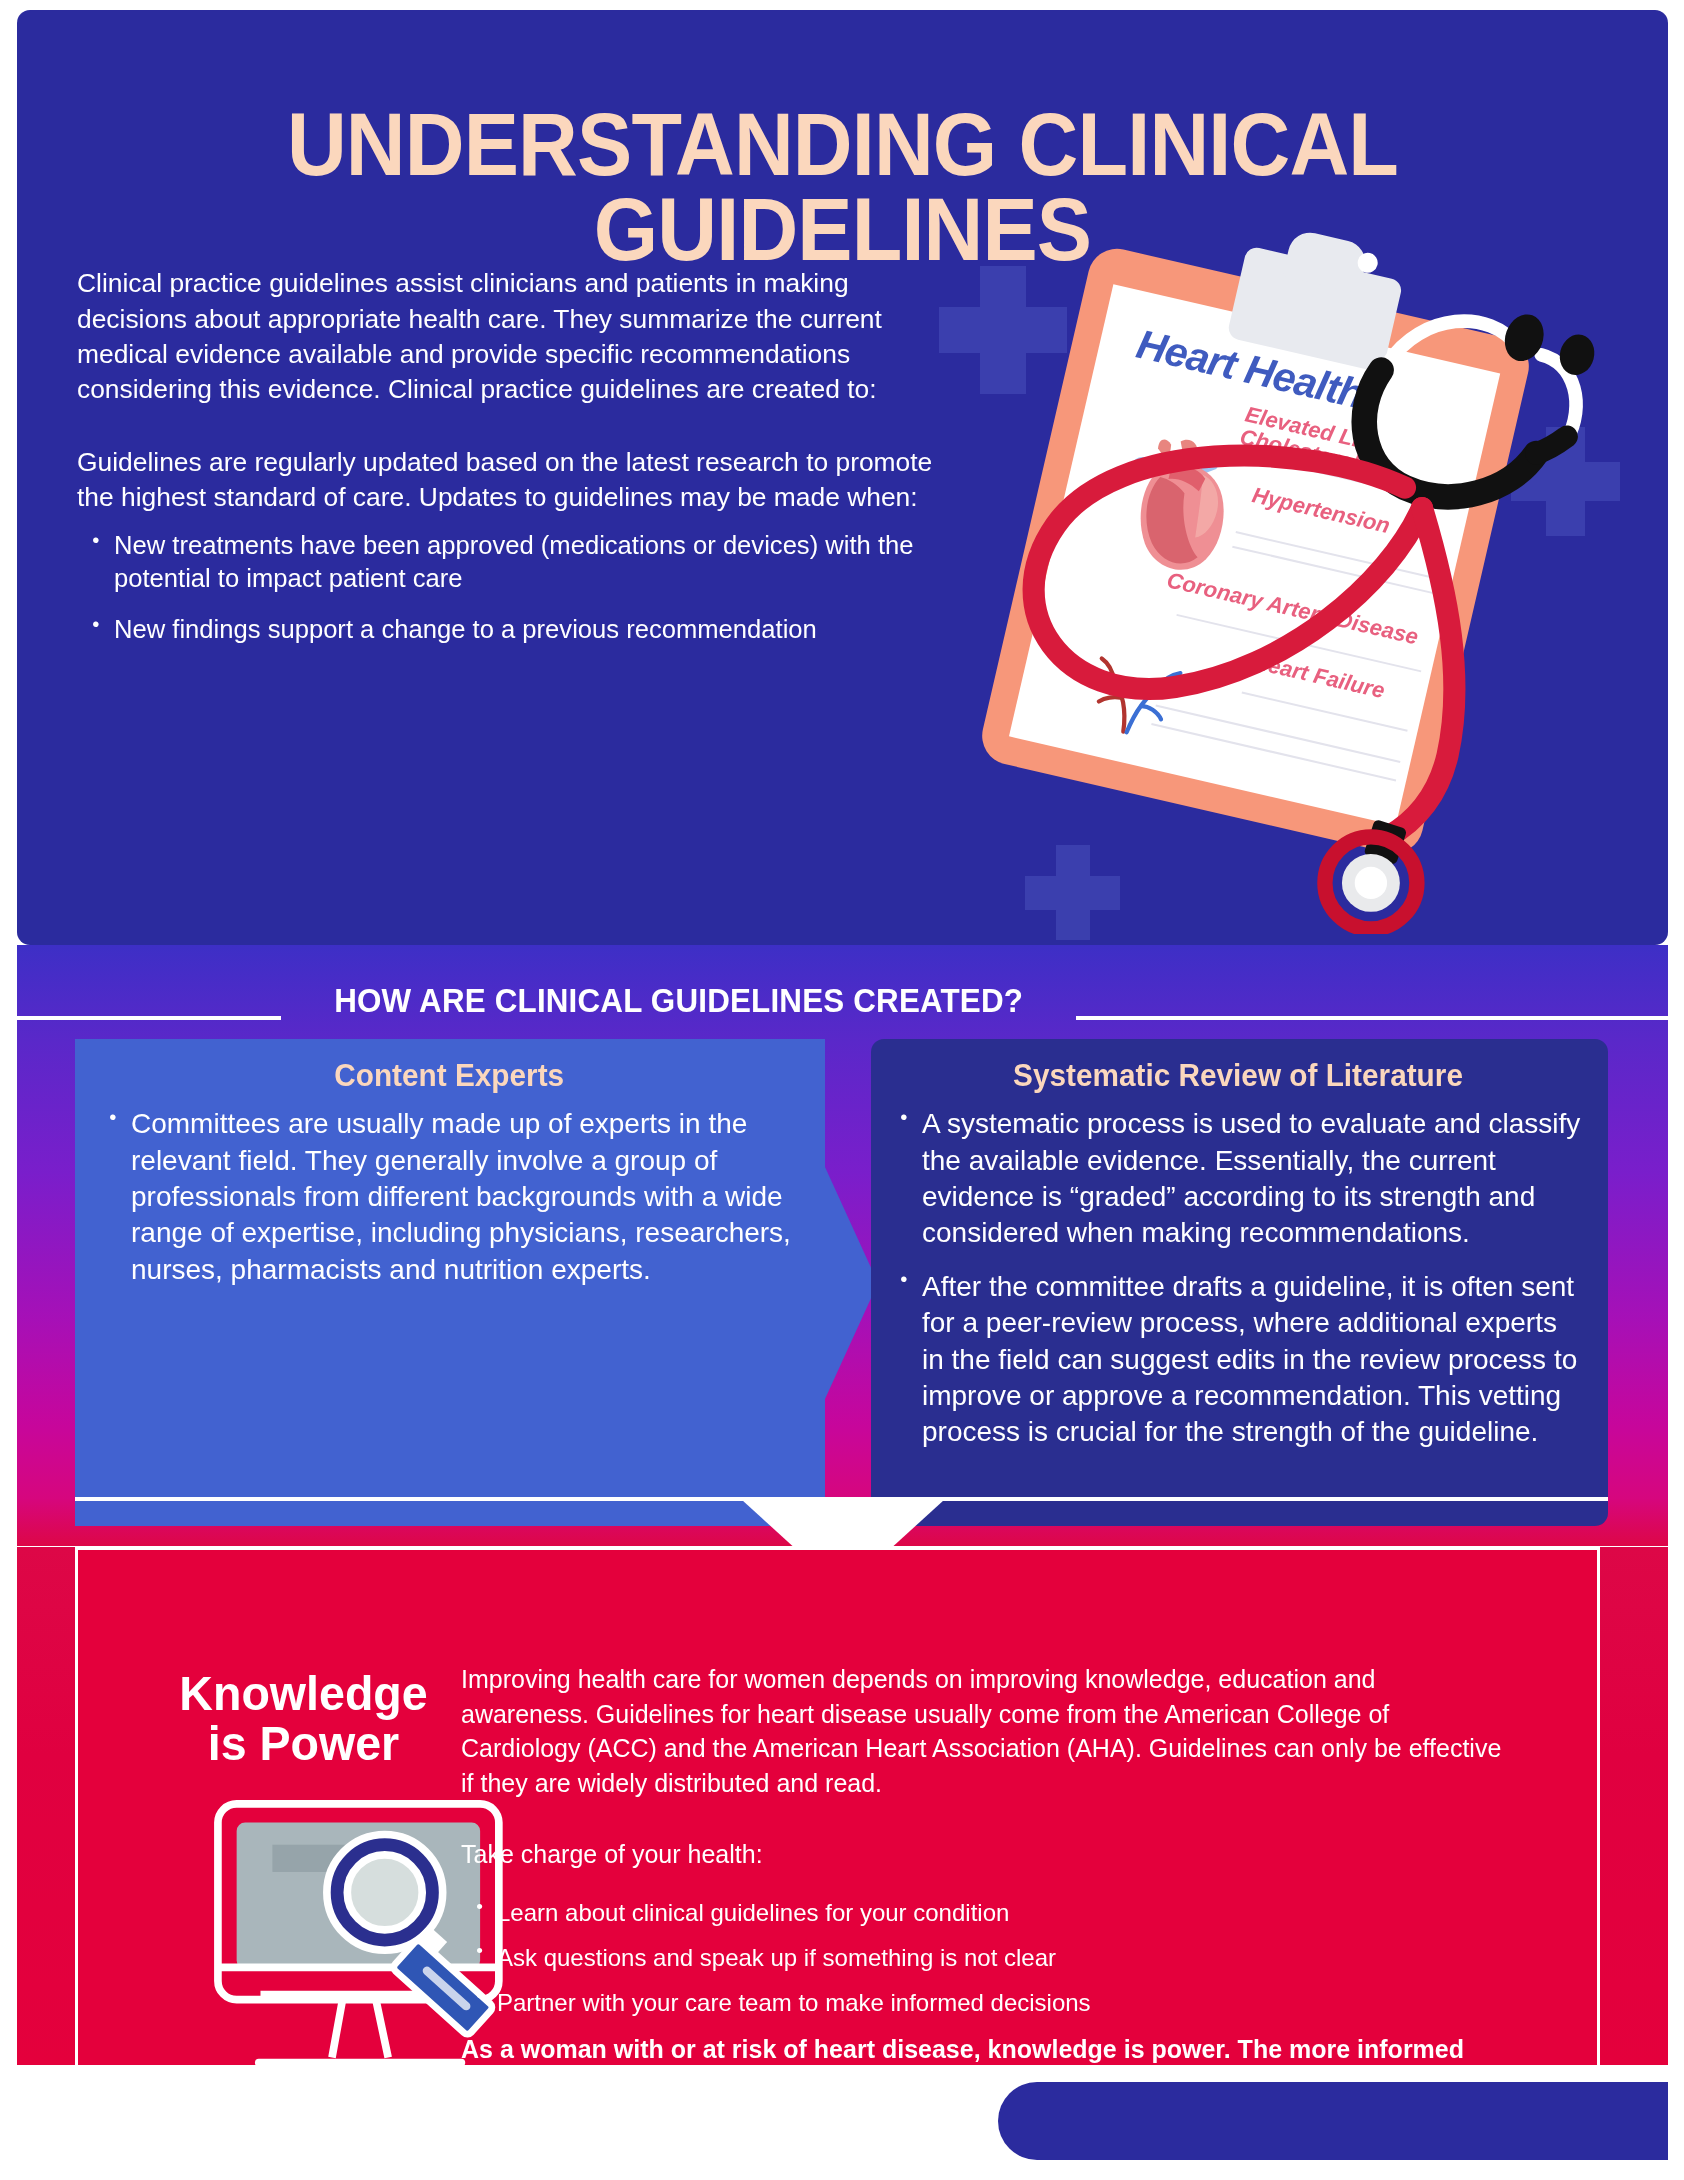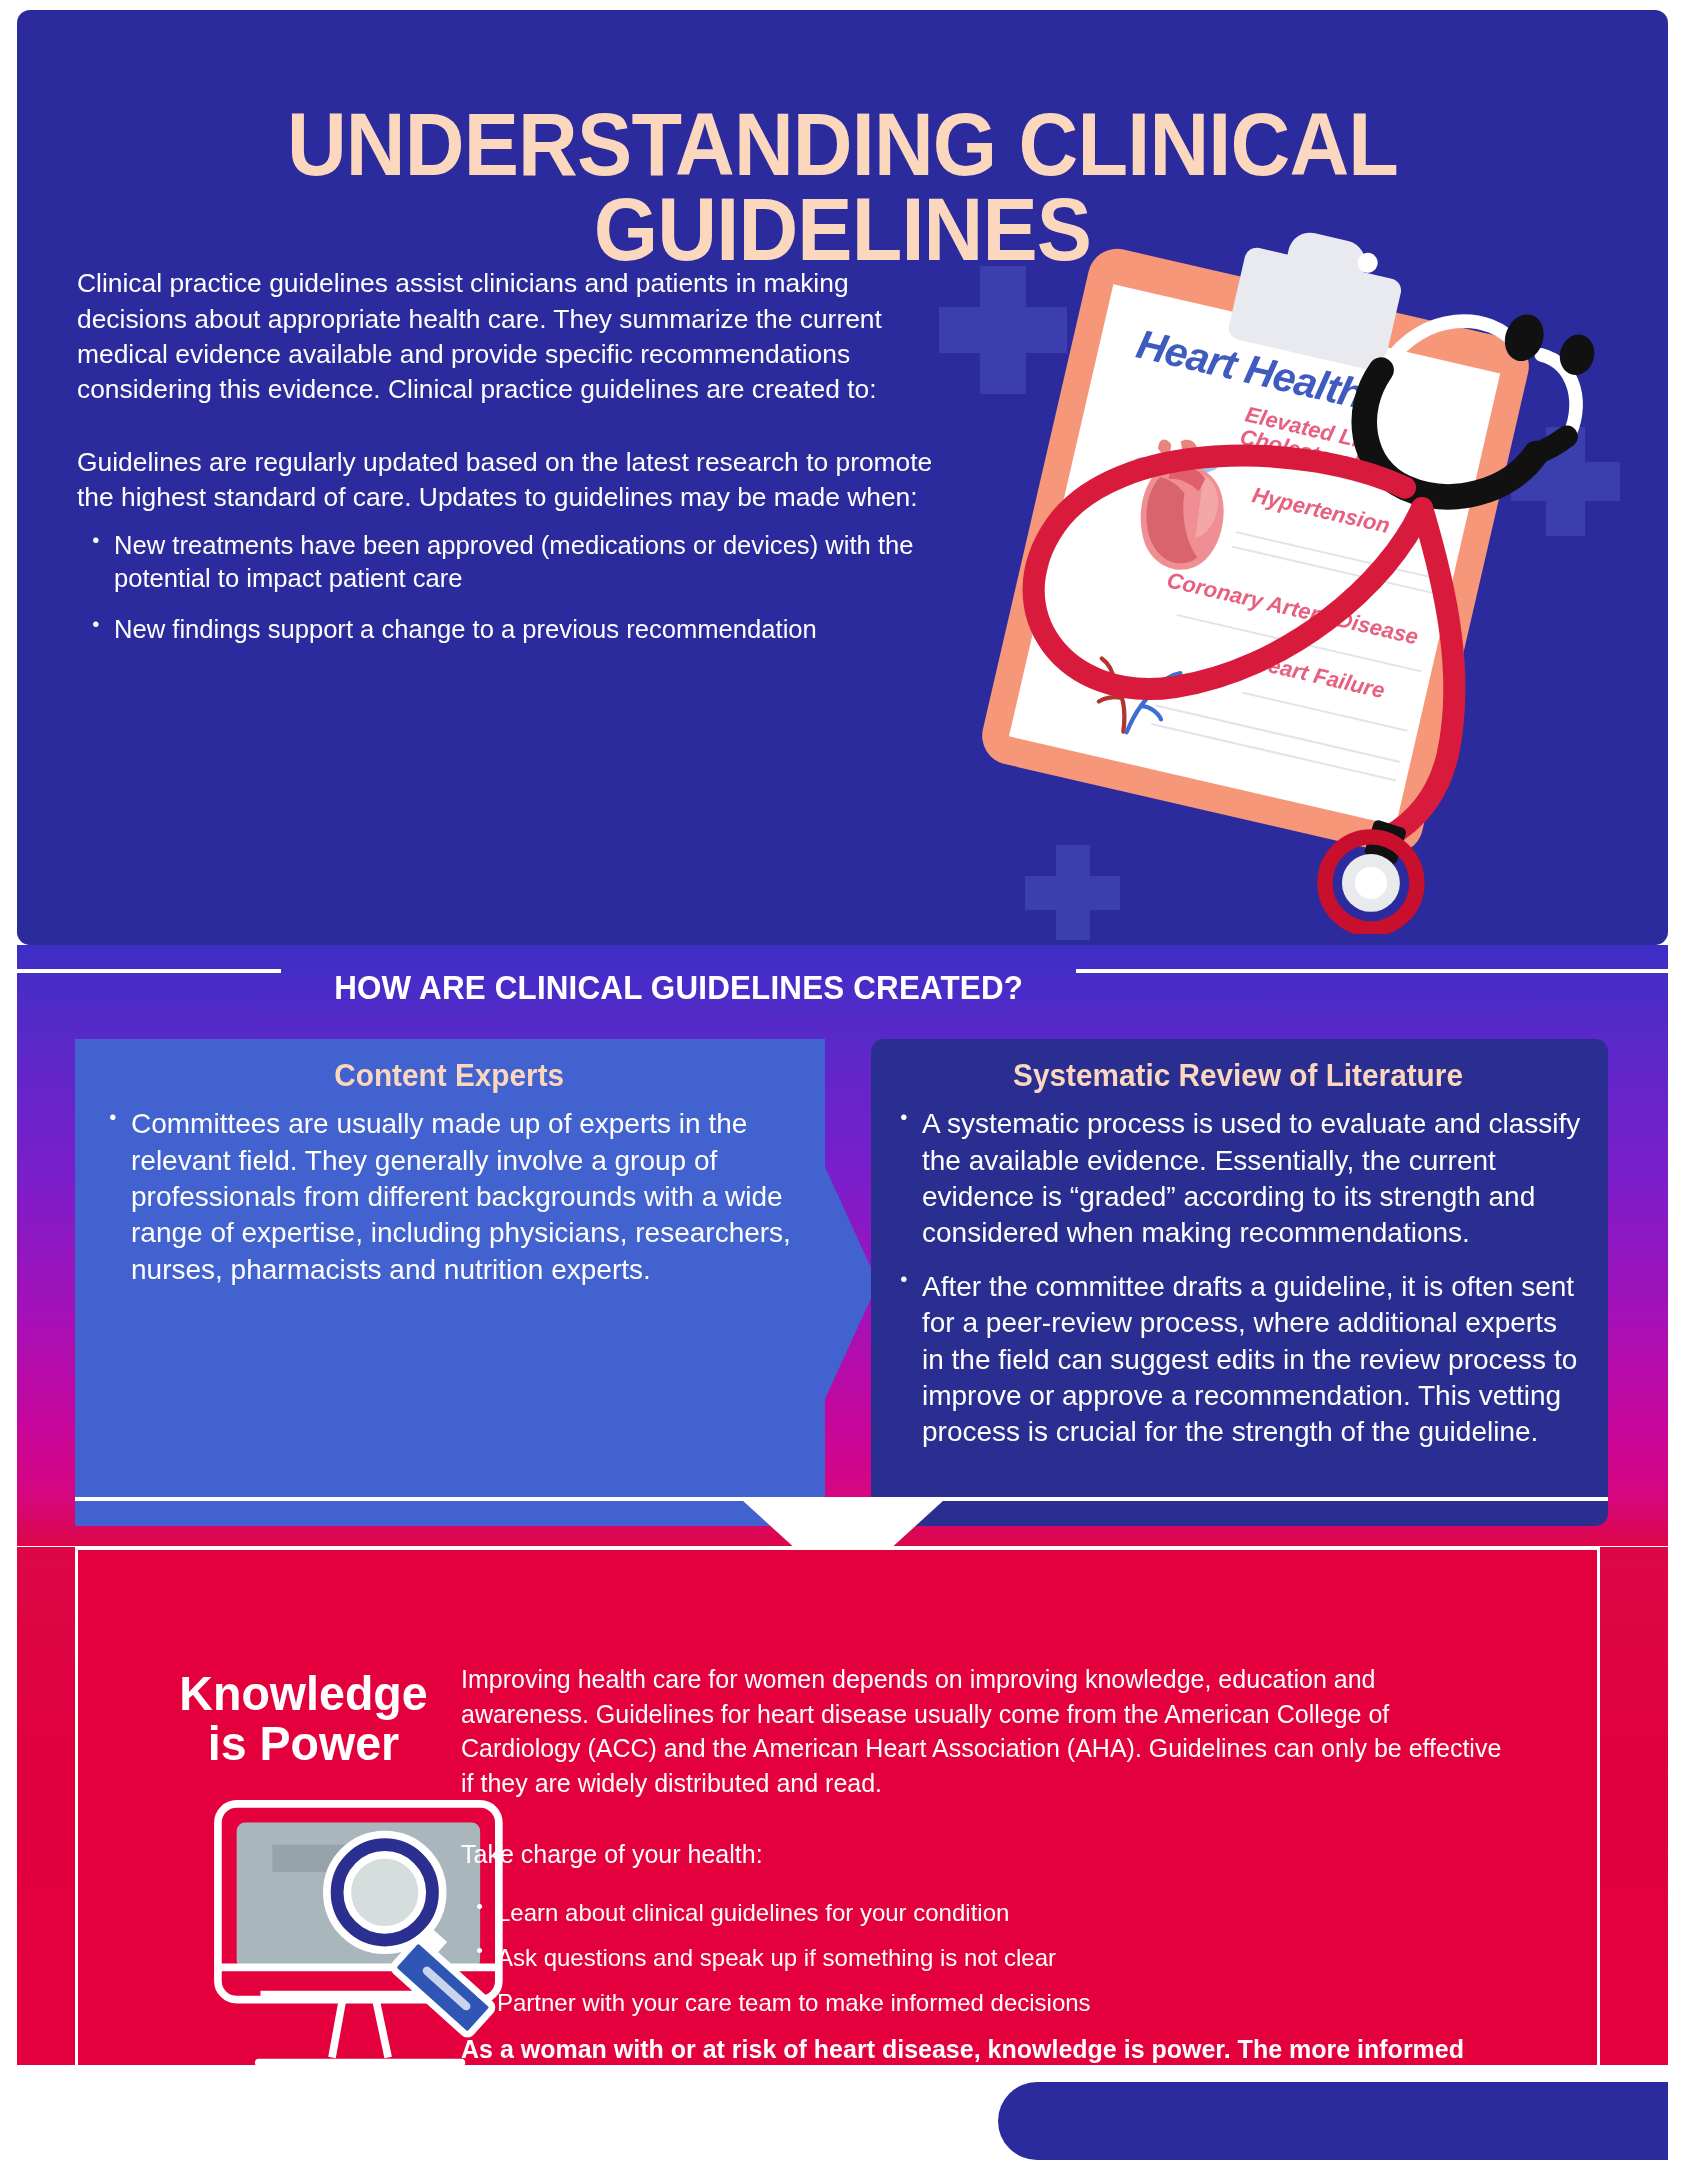--- a/index.html
+++ b/index.html
@@ -105,21 +105,21 @@
   .steth{position:absolute;left:0;top:0;width:707px;height:707px;pointer-events:none;}
 
   
   .mid{
     position:absolute;left:0;top:935px;width:1651px;height:601px;
     background:linear-gradient(180deg,#3d2fc6 0%,#5a28c9 16%,#7a1ecb 38%,#a610b7 62%,#c7069b 80%,#d6067e 92%,#dd0747 100%);
     overflow:hidden;
   }
   .sec-head{
     position:absolute;left:0;top:24px;width:1651px;height:51px;
-    display:flex;align-items:flex-start;justify-content:center;gap:35px;
+    display:flex;align-items:flex-end;justify-content:center;gap:35px;
   }
   .sec-head .rule{flex:1;height:4.3px;background:#ffffff;}
   .sec-head .rule.left{max-width:264px;}
   .sec-head .rule.right{max-width:596px;}
   .sec-head .txt{
     color:#ffffff;font-size:33px;font-weight:bold;letter-spacing:0.2px;
     transform:scaleX(0.95);white-space:nowrap;
   }
 
   .panels{position:absolute;left:58px;top:94px;width:1533px;height:487px;}

